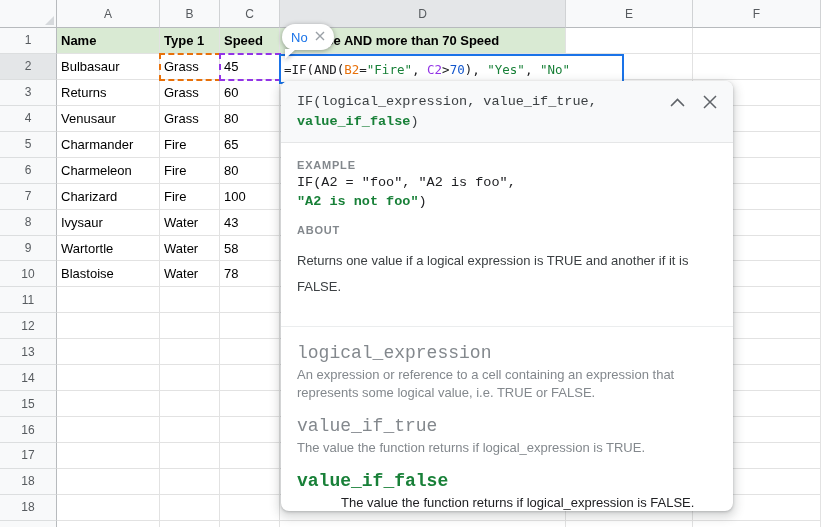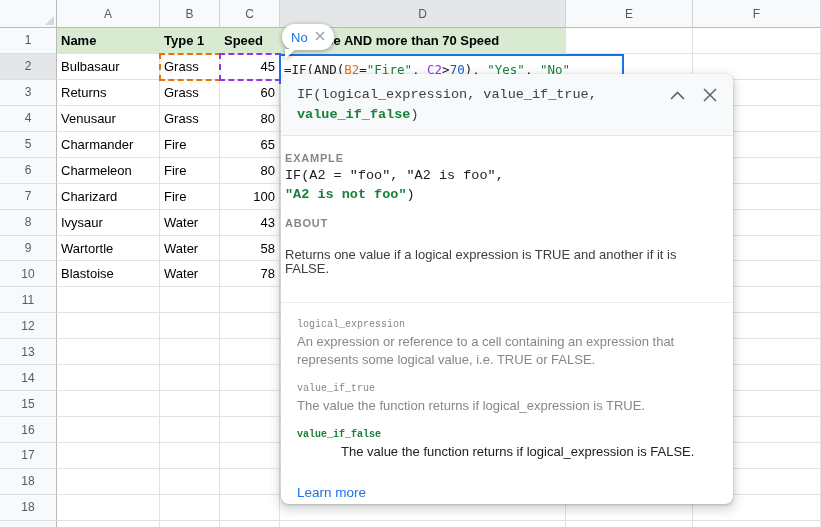--- a/index.html
+++ b/index.html
@@ -34,21 +34,21 @@
     position:absolute; left:57px; top:28px; width:764px; height:499px; overflow:hidden;
     display:grid; grid-template-columns:103px 60px 60px 286px 127px 128px;
     grid-auto-rows:25.95px; z-index:1;
   }
   .cell {
     border-right:1px solid #e2e2e2; border-bottom:1px solid #e2e2e2;
     font-size:13px; color:#000; line-height:25px; padding:0 4px;
     white-space:nowrap; overflow:hidden; background:#fff;
   }
   .cell.green { background:#d9ead3; font-weight:bold; }
-  .cell.num { text-align:right; }
+  .cell.num { }
   
   .ref-box { position:absolute; z-index:3; pointer-events:none; background:transparent; }
   .ref-orange { left:159px; top:53px; width:62px; height:28px; border:2px dashed #e8710a; }
   .ref-purple { left:219px; top:53px; width:62px; height:28px; border:2px dashed #9334e6; }
   
   .formula-box {
     position:absolute; left:279px; top:54px; width:345px; height:30px;
     background:#fff; border:2px solid #1a73e8; z-index:4;
     display:flex; align-items:center; padding-left:3px;
     font-family:"DejaVu Sans Mono", monospace; font-size:12.5px; white-space:pre;
@@ -59,45 +59,45 @@
   .chip {
     background:#fff; border-radius:13px; height:26px; padding:0 9px;
     display:flex; align-items:center; gap:7px;
   }
   .chip-value { color:#1a73e8; font-size:13px; }
   .chip-close { color:#9aa0a6; font-size:12px; line-height:12px; cursor:pointer; }
   .chip-tail { position:absolute; left:3px; top:25px; width:11px; height:10px;
     background:#fff; clip-path:polygon(0 0, 100% 0, 0 100%); }
   
   .popup {
-    position:absolute; left:281px; top:74px; width:452px; height:430px; z-index:5;
+    position:absolute; left:281px; top:81px; width:452px; height:430px; z-index:5;
     background:#fff; border-radius:8px;
     box-shadow:0 1px 3px rgba(60,64,67,.3), 0 4px 10px 3px rgba(60,64,67,.18);
   }
   .popup-header {
     background:#f8f9fa; border-radius:8px 8px 0 0; border-bottom:1px solid #e5e6e7;
     padding:11px 16px 10px; position:relative;
   }
   .sig {
     font-family:"Liberation Mono", monospace; font-size:13.5px; line-height:20px;
     color:#3c4043; width:372px;
   }
   .sig .active-param { color:#188038; font-weight:bold; }
   .hdr-icons { position:absolute; right:16px; top:14px; display:flex; gap:18px; align-items:center; }
   .hdr-icons span { cursor:pointer; display:flex; }
-  .popup-sec1 { padding:12px 4px 16px; }
+  .popup-sec1 { padding:12px 16px 16px; }
   .popup-sec2 { padding:2px 16px 16px; }
   .sec-label { font-size:11px; font-weight:bold; letter-spacing:.8px; color:#83888d; margin-top:4px; }
   .code { font-family:"Liberation Mono", monospace; font-size:13.5px; line-height:19px;
     color:#202124; margin-top:2px; white-space:pre-wrap; }
   .code .hl { color:#188038; font-weight:bold; }
-  .about-text { font-size:13px; line-height:14px; color:#3c4043; margin-top:19px; width:414px; }
+  .about-text { font-size:13px; line-height:26px; color:#3c4043; margin-top:12px; width:414px; }
   .divider { height:1px; background:#ebedee; margin-top:10px; }
   .param { margin-top:14px; }
-  .param-name { font-family:"Liberation Mono", monospace; font-size:10px; color:#83888d; }
+  .param-name { font-family:"Liberation Mono", monospace; font-size:18px; color:#83888d; }
   .param-desc { font-size:13px; line-height:18px; color:#83888d; margin-top:3px; width:404px; }
   .param.active .param-name { color:#188038; font-weight:bold; }
   .param.active .param-desc { color:#202124;margin-left:44px; }
   .learn-more { display:inline-block; margin-top:24px; color:#1a73e8; font-size:13.5px; cursor:pointer; }
 </style>
 </head>
 <body>
 
 <div class="sheet">
 

